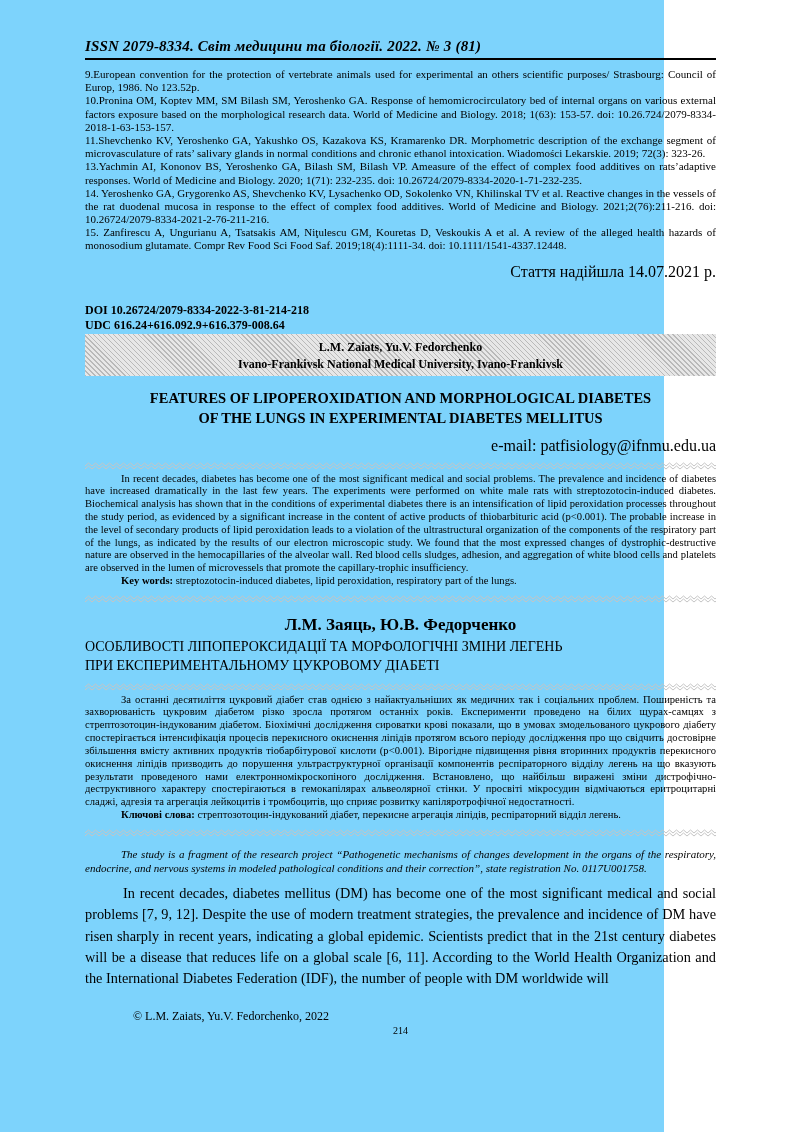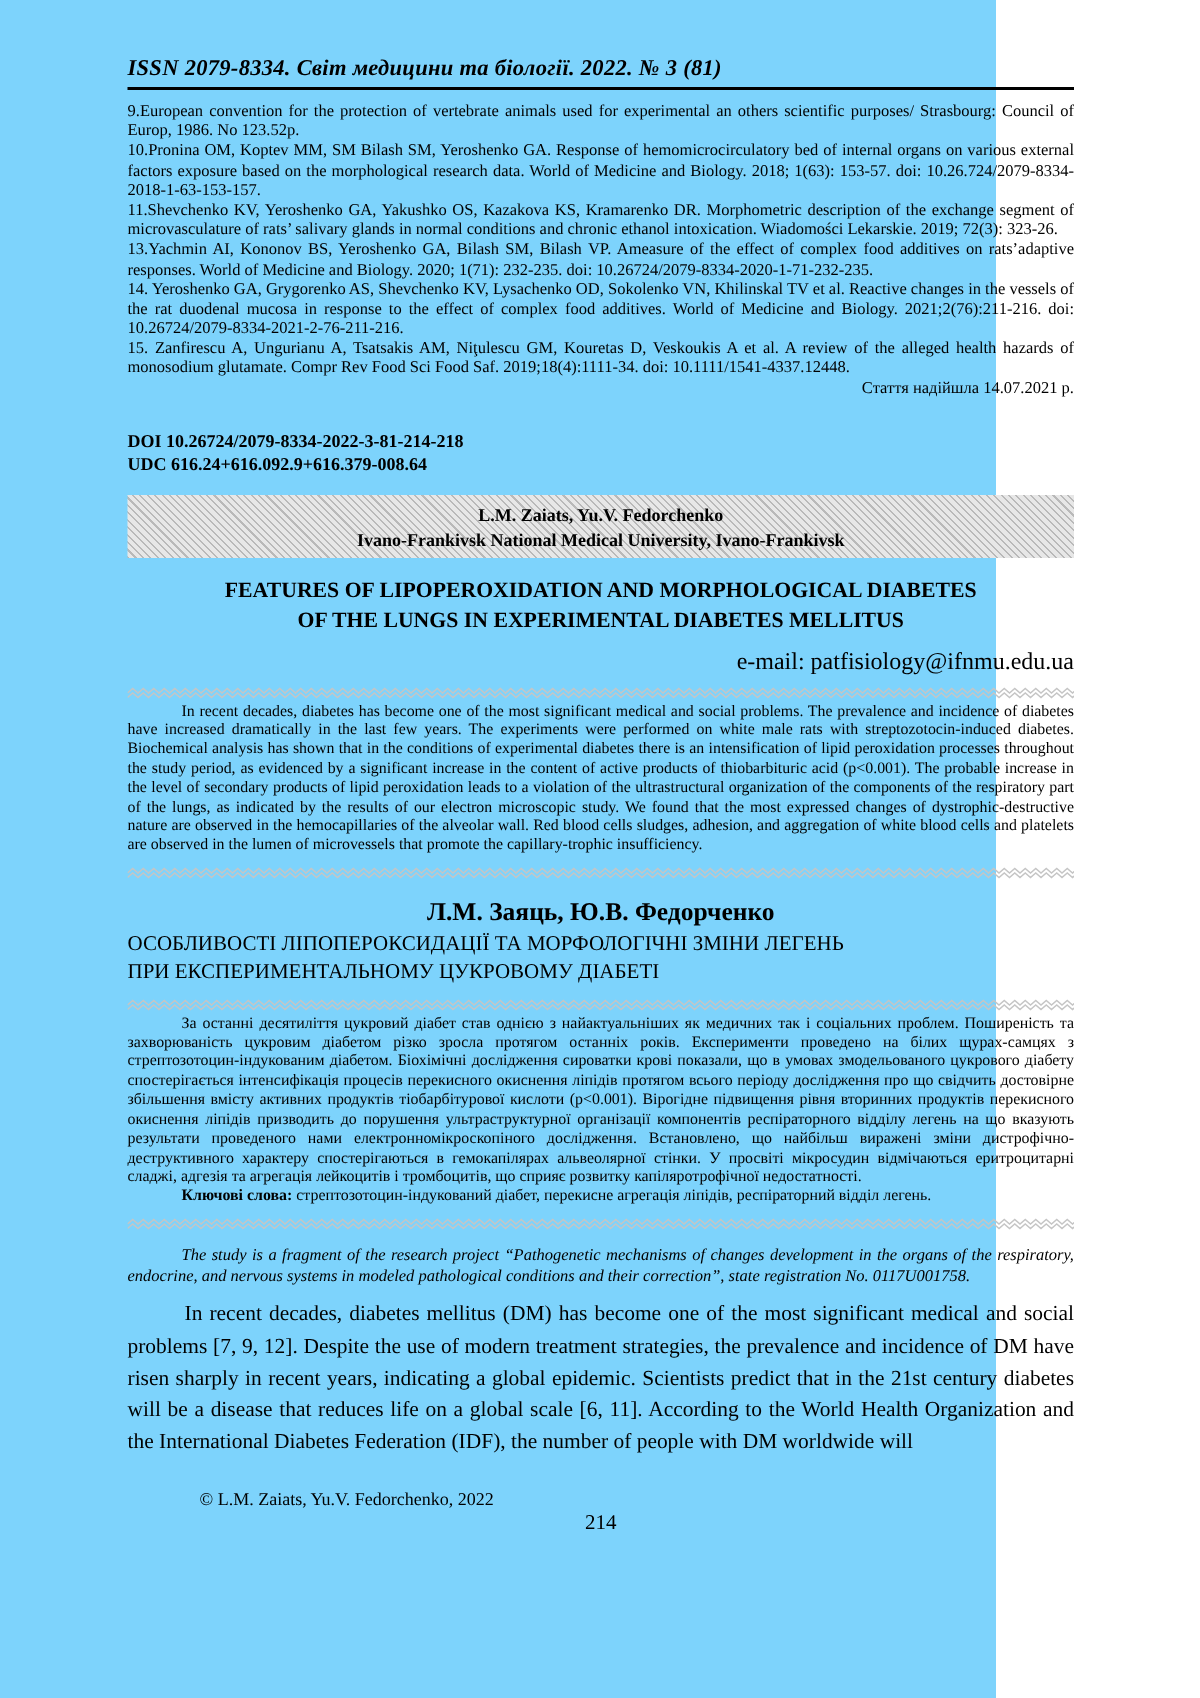--- a/index.html
+++ b/index.html
@@ -7,25 +7,25 @@
        font-family:"Liberation Serif","DejaVu Serif",serif;}
   .page{position:relative;width:664px;height:1132px;background:#7dd3fc;}
   .col{position:absolute;left:85px;top:0;width:631px;}
 
   .journal-header{margin-top:38px;font-size:15px;font-weight:bold;font-style:italic;
        padding-bottom:3px;border-bottom:2.5px solid #000;letter-spacing:.2px;}
 
   .refs{margin-top:8px;font-size:11px;line-height:1.2;}
   .refs p{margin:0;text-align:justify;}
 
-  .received{font-size:11px;text-align:right;}
+  .received{margin-top:10px;font-size:16px;text-align:right;}
 
   .meta{margin-top:22px;font-size:12px;font-weight:bold;line-height:1.3;}
 
-  .hatchbox{margin-top:12px;padding:5px 0 4px;text-align:center;font-weight:bold;
+  .hatchbox{margin-top:0;padding:5px 0 4px;text-align:center;font-weight:bold;
        font-size:12px;line-height:1.4;
        background:repeating-linear-gradient(45deg,#b9b9b9 0,#b9b9b9 1px,#e7e7e7 1px,#e7e7e7 3.5px);}
 
   .title-en{margin-top:13px;text-align:center;font-weight:bold;font-size:14.5px;line-height:1.35;}
   .email{margin-top:8px;text-align:right;font-size:16px;}
 
   .zz-wrap{margin-top:7px;line-height:0;}
   .zz path{fill:none;stroke:#c5c5c5;stroke-width:1;}
 
   .abs{margin-top:3px;font-size:10.6px;line-height:1.21;}
@@ -34,21 +34,21 @@
   .authors-uk{margin-top:12px;text-align:center;font-weight:bold;font-size:17px;}
   .title-uk{margin-top:3px;font-weight:normal;font-size:14px;line-height:1.35;}
 
   .note{margin-top:11px;font-size:11px;font-style:italic;line-height:1.25;}
   .note p{margin:0;text-align:justify;text-indent:36px;}
 
   .bodytext{margin-top:8px;font-size:14.3px;line-height:1.48;}
   .bodytext p{margin:0;text-align:justify;text-indent:38px;}
 
   .copyright{margin-top:20px;margin-left:48px;font-size:12px;}
-  .pagenum{margin-top:1px;text-align:center;font-size:14px;}
+  .pagenum{margin-top:1px;text-align:center;font-size:10px;}
 </style>
 </head>
 <body>
 
 <div class="page">
   <div class="col">
 
     <div class="journal-header">ISSN 2079-8334. Світ медицини та біології. 2022. № 3 (81)</div>
 
     <div class="refs">
@@ -81,20 +81,21 @@
 
     <div class="zz-wrap">
       <svg class="zz" width="631" height="8" viewBox="0 0 631 8">
           <path d="M0 4 l3.5 -3 l3.5 3 l3.5 -3 l3.5 3 l3.5 -3 l3.5 3 l3.5 -3 l3.5 3 l3.5 -3 l3.5 3 l3.5 -3 l3.5 3 l3.5 -3 l3.5 3 l3.5 -3 l3.5 3 l3.5 -3 l3.5 3 l3.5 -3 l3.5 3 l3.5 -3 l3.5 3 l3.5 -3 l3.5 3 l3.5 -3 l3.5 3 l3.5 -3 l3.5 3 l3.5 -3 l3.5 3 l3.5 -3 l3.5 3 l3.5 -3 l3.5 3 l3.5 -3 l3.5 3 l3.5 -3 l3.5 3 l3.5 -3 l3.5 3 l3.5 -3 l3.5 3 l3.5 -3 l3.5 3 l3.5 -3 l3.5 3 l3.5 -3 l3.5 3 l3.5 -3 l3.5 3 l3.5 -3 l3.5 3 l3.5 -3 l3.5 3 l3.5 -3 l3.5 3 l3.5 -3 l3.5 3 l3.5 -3 l3.5 3 l3.5 -3 l3.5 3 l3.5 -3 l3.5 3 l3.5 -3 l3.5 3 l3.5 -3 l3.5 3 l3.5 -3 l3.5 3 l3.5 -3 l3.5 3 l3.5 -3 l3.5 3 l3.5 -3 l3.5 3 l3.5 -3 l3.5 3 l3.5 -3 l3.5 3 l3.5 -3 l3.5 3 l3.5 -3 l3.5 3 l3.5 -3 l3.5 3 l3.5 -3 l3.5 3 l3.5 -3 l3.5 3 l3.5 -3 l3.5 3 l3.5 -3 l3.5 3 l3.5 -3 l3.5 3 l3.5 -3 l3.5 3 l3.5 -3 l3.5 3 l3.5 -3 l3.5 3 l3.5 -3 l3.5 3 l3.5 -3 l3.5 3 l3.5 -3 l3.5 3 l3.5 -3 l3.5 3 l3.5 -3 l3.5 3 l3.5 -3 l3.5 3 l3.5 -3 l3.5 3 l3.5 -3 l3.5 3 l3.5 -3 l3.5 3 l3.5 -3 l3.5 3 l3.5 -3 l3.5 3 l3.5 -3 l3.5 3 l3.5 -3 l3.5 3 l3.5 -3 l3.5 3 l3.5 -3 l3.5 3 l3.5 -3 l3.5 3 l3.5 -3 l3.5 3 l3.5 -3 l3.5 3 l3.5 -3 l3.5 3 l3.5 -3 l3.5 3 l3.5 -3 l3.5 3 l3.5 -3 l3.5 3 l3.5 -3 l3.5 3 l3.5 -3 l3.5 3 l3.5 -3 l3.5 3 l3.5 -3 l3.5 3 l3.5 -3 l3.5 3 l3.5 -3 l3.5 3 l3.5 -3 l3.5 3 l3.5 -3 l3.5 3 l3.5 -3 l3.5 3 l3.5 -3 l3.5 3 l3.5 -3 l3.5 3 l3.5 -3 l3.5 3 l3.5 -3 l3.5 3 l3.5 -3 l3.5 3 l3.5 -3 l3.5 3 l3.5 -3 l3.5 3 l3.5 -3 l3.5 3 l3.5 -3 l3.5 3"></path>
           <path d="M0 7 l3.5 -3 l3.5 3 l3.5 -3 l3.5 3 l3.5 -3 l3.5 3 l3.5 -3 l3.5 3 l3.5 -3 l3.5 3 l3.5 -3 l3.5 3 l3.5 -3 l3.5 3 l3.5 -3 l3.5 3 l3.5 -3 l3.5 3 l3.5 -3 l3.5 3 l3.5 -3 l3.5 3 l3.5 -3 l3.5 3 l3.5 -3 l3.5 3 l3.5 -3 l3.5 3 l3.5 -3 l3.5 3 l3.5 -3 l3.5 3 l3.5 -3 l3.5 3 l3.5 -3 l3.5 3 l3.5 -3 l3.5 3 l3.5 -3 l3.5 3 l3.5 -3 l3.5 3 l3.5 -3 l3.5 3 l3.5 -3 l3.5 3 l3.5 -3 l3.5 3 l3.5 -3 l3.5 3 l3.5 -3 l3.5 3 l3.5 -3 l3.5 3 l3.5 -3 l3.5 3 l3.5 -3 l3.5 3 l3.5 -3 l3.5 3 l3.5 -3 l3.5 3 l3.5 -3 l3.5 3 l3.5 -3 l3.5 3 l3.5 -3 l3.5 3 l3.5 -3 l3.5 3 l3.5 -3 l3.5 3 l3.5 -3 l3.5 3 l3.5 -3 l3.5 3 l3.5 -3 l3.5 3 l3.5 -3 l3.5 3 l3.5 -3 l3.5 3 l3.5 -3 l3.5 3 l3.5 -3 l3.5 3 l3.5 -3 l3.5 3 l3.5 -3 l3.5 3 l3.5 -3 l3.5 3 l3.5 -3 l3.5 3 l3.5 -3 l3.5 3 l3.5 -3 l3.5 3 l3.5 -3 l3.5 3 l3.5 -3 l3.5 3 l3.5 -3 l3.5 3 l3.5 -3 l3.5 3 l3.5 -3 l3.5 3 l3.5 -3 l3.5 3 l3.5 -3 l3.5 3 l3.5 -3 l3.5 3 l3.5 -3 l3.5 3 l3.5 -3 l3.5 3 l3.5 -3 l3.5 3 l3.5 -3 l3.5 3 l3.5 -3 l3.5 3 l3.5 -3 l3.5 3 l3.5 -3 l3.5 3 l3.5 -3 l3.5 3 l3.5 -3 l3.5 3 l3.5 -3 l3.5 3 l3.5 -3 l3.5 3 l3.5 -3 l3.5 3 l3.5 -3 l3.5 3 l3.5 -3 l3.5 3 l3.5 -3 l3.5 3 l3.5 -3 l3.5 3 l3.5 -3 l3.5 3 l3.5 -3 l3.5 3 l3.5 -3 l3.5 3 l3.5 -3 l3.5 3 l3.5 -3 l3.5 3 l3.5 -3 l3.5 3 l3.5 -3 l3.5 3 l3.5 -3 l3.5 3 l3.5 -3 l3.5 3 l3.5 -3 l3.5 3 l3.5 -3 l3.5 3 l3.5 -3 l3.5 3 l3.5 -3 l3.5 3 l3.5 -3 l3.5 3 l3.5 -3 l3.5 3 l3.5 -3 l3.5 3 l3.5 -3 l3.5 3 l3.5 -3 l3.5 3"></path>
         </svg>
     </div>
 
     <div class="abs">
       <p>In recent decades, diabetes has become one of the most significant medical and social problems. The prevalence and incidence of diabetes have increased dramatically in the last few years. The experiments were performed on white male rats with streptozotocin-induced diabetes. Biochemical analysis has shown that in the conditions of experimental diabetes there is an intensification of lipid peroxidation processes throughout the study period, as evidenced by a significant increase in the content of active products of thiobarbituric acid (p&lt;0.001). The probable increase in the level of secondary products of lipid peroxidation leads to a violation of the ultrastructural organization of the components of the respiratory part of the lungs, as indicated by the results of our electron microscopic study. We found that the most expressed changes of dystrophic-destructive nature are observed in the hemocapillaries of the alveolar wall. Red blood cells sludges, adhesion, and aggregation of white blood cells and platelets are observed in the lumen of microvessels that promote the capillary-trophic insufficiency.</p>
+      <p><b>Key words:</b> <span>streptozotocin-induced diabetes, lipid peroxidation, respiratory part of the lungs.</span></p>
     </div>
 
     <div class="zz-wrap">
       <svg class="zz" width="631" height="8" viewBox="0 0 631 8">
           <path d="M0 4 l3.5 -3 l3.5 3 l3.5 -3 l3.5 3 l3.5 -3 l3.5 3 l3.5 -3 l3.5 3 l3.5 -3 l3.5 3 l3.5 -3 l3.5 3 l3.5 -3 l3.5 3 l3.5 -3 l3.5 3 l3.5 -3 l3.5 3 l3.5 -3 l3.5 3 l3.5 -3 l3.5 3 l3.5 -3 l3.5 3 l3.5 -3 l3.5 3 l3.5 -3 l3.5 3 l3.5 -3 l3.5 3 l3.5 -3 l3.5 3 l3.5 -3 l3.5 3 l3.5 -3 l3.5 3 l3.5 -3 l3.5 3 l3.5 -3 l3.5 3 l3.5 -3 l3.5 3 l3.5 -3 l3.5 3 l3.5 -3 l3.5 3 l3.5 -3 l3.5 3 l3.5 -3 l3.5 3 l3.5 -3 l3.5 3 l3.5 -3 l3.5 3 l3.5 -3 l3.5 3 l3.5 -3 l3.5 3 l3.5 -3 l3.5 3 l3.5 -3 l3.5 3 l3.5 -3 l3.5 3 l3.5 -3 l3.5 3 l3.5 -3 l3.5 3 l3.5 -3 l3.5 3 l3.5 -3 l3.5 3 l3.5 -3 l3.5 3 l3.5 -3 l3.5 3 l3.5 -3 l3.5 3 l3.5 -3 l3.5 3 l3.5 -3 l3.5 3 l3.5 -3 l3.5 3 l3.5 -3 l3.5 3 l3.5 -3 l3.5 3 l3.5 -3 l3.5 3 l3.5 -3 l3.5 3 l3.5 -3 l3.5 3 l3.5 -3 l3.5 3 l3.5 -3 l3.5 3 l3.5 -3 l3.5 3 l3.5 -3 l3.5 3 l3.5 -3 l3.5 3 l3.5 -3 l3.5 3 l3.5 -3 l3.5 3 l3.5 -3 l3.5 3 l3.5 -3 l3.5 3 l3.5 -3 l3.5 3 l3.5 -3 l3.5 3 l3.5 -3 l3.5 3 l3.5 -3 l3.5 3 l3.5 -3 l3.5 3 l3.5 -3 l3.5 3 l3.5 -3 l3.5 3 l3.5 -3 l3.5 3 l3.5 -3 l3.5 3 l3.5 -3 l3.5 3 l3.5 -3 l3.5 3 l3.5 -3 l3.5 3 l3.5 -3 l3.5 3 l3.5 -3 l3.5 3 l3.5 -3 l3.5 3 l3.5 -3 l3.5 3 l3.5 -3 l3.5 3 l3.5 -3 l3.5 3 l3.5 -3 l3.5 3 l3.5 -3 l3.5 3 l3.5 -3 l3.5 3 l3.5 -3 l3.5 3 l3.5 -3 l3.5 3 l3.5 -3 l3.5 3 l3.5 -3 l3.5 3 l3.5 -3 l3.5 3 l3.5 -3 l3.5 3 l3.5 -3 l3.5 3 l3.5 -3 l3.5 3 l3.5 -3 l3.5 3 l3.5 -3 l3.5 3 l3.5 -3 l3.5 3 l3.5 -3 l3.5 3 l3.5 -3 l3.5 3 l3.5 -3 l3.5 3"></path>
           <path d="M0 7 l3.5 -3 l3.5 3 l3.5 -3 l3.5 3 l3.5 -3 l3.5 3 l3.5 -3 l3.5 3 l3.5 -3 l3.5 3 l3.5 -3 l3.5 3 l3.5 -3 l3.5 3 l3.5 -3 l3.5 3 l3.5 -3 l3.5 3 l3.5 -3 l3.5 3 l3.5 -3 l3.5 3 l3.5 -3 l3.5 3 l3.5 -3 l3.5 3 l3.5 -3 l3.5 3 l3.5 -3 l3.5 3 l3.5 -3 l3.5 3 l3.5 -3 l3.5 3 l3.5 -3 l3.5 3 l3.5 -3 l3.5 3 l3.5 -3 l3.5 3 l3.5 -3 l3.5 3 l3.5 -3 l3.5 3 l3.5 -3 l3.5 3 l3.5 -3 l3.5 3 l3.5 -3 l3.5 3 l3.5 -3 l3.5 3 l3.5 -3 l3.5 3 l3.5 -3 l3.5 3 l3.5 -3 l3.5 3 l3.5 -3 l3.5 3 l3.5 -3 l3.5 3 l3.5 -3 l3.5 3 l3.5 -3 l3.5 3 l3.5 -3 l3.5 3 l3.5 -3 l3.5 3 l3.5 -3 l3.5 3 l3.5 -3 l3.5 3 l3.5 -3 l3.5 3 l3.5 -3 l3.5 3 l3.5 -3 l3.5 3 l3.5 -3 l3.5 3 l3.5 -3 l3.5 3 l3.5 -3 l3.5 3 l3.5 -3 l3.5 3 l3.5 -3 l3.5 3 l3.5 -3 l3.5 3 l3.5 -3 l3.5 3 l3.5 -3 l3.5 3 l3.5 -3 l3.5 3 l3.5 -3 l3.5 3 l3.5 -3 l3.5 3 l3.5 -3 l3.5 3 l3.5 -3 l3.5 3 l3.5 -3 l3.5 3 l3.5 -3 l3.5 3 l3.5 -3 l3.5 3 l3.5 -3 l3.5 3 l3.5 -3 l3.5 3 l3.5 -3 l3.5 3 l3.5 -3 l3.5 3 l3.5 -3 l3.5 3 l3.5 -3 l3.5 3 l3.5 -3 l3.5 3 l3.5 -3 l3.5 3 l3.5 -3 l3.5 3 l3.5 -3 l3.5 3 l3.5 -3 l3.5 3 l3.5 -3 l3.5 3 l3.5 -3 l3.5 3 l3.5 -3 l3.5 3 l3.5 -3 l3.5 3 l3.5 -3 l3.5 3 l3.5 -3 l3.5 3 l3.5 -3 l3.5 3 l3.5 -3 l3.5 3 l3.5 -3 l3.5 3 l3.5 -3 l3.5 3 l3.5 -3 l3.5 3 l3.5 -3 l3.5 3 l3.5 -3 l3.5 3 l3.5 -3 l3.5 3 l3.5 -3 l3.5 3 l3.5 -3 l3.5 3 l3.5 -3 l3.5 3 l3.5 -3 l3.5 3 l3.5 -3 l3.5 3 l3.5 -3 l3.5 3 l3.5 -3 l3.5 3 l3.5 -3 l3.5 3 l3.5 -3 l3.5 3 l3.5 -3 l3.5 3"></path>
         </svg>
     </div>
 
     <div class="authors-uk">Л.М. Заяць, Ю.В. Федорченко</div>

